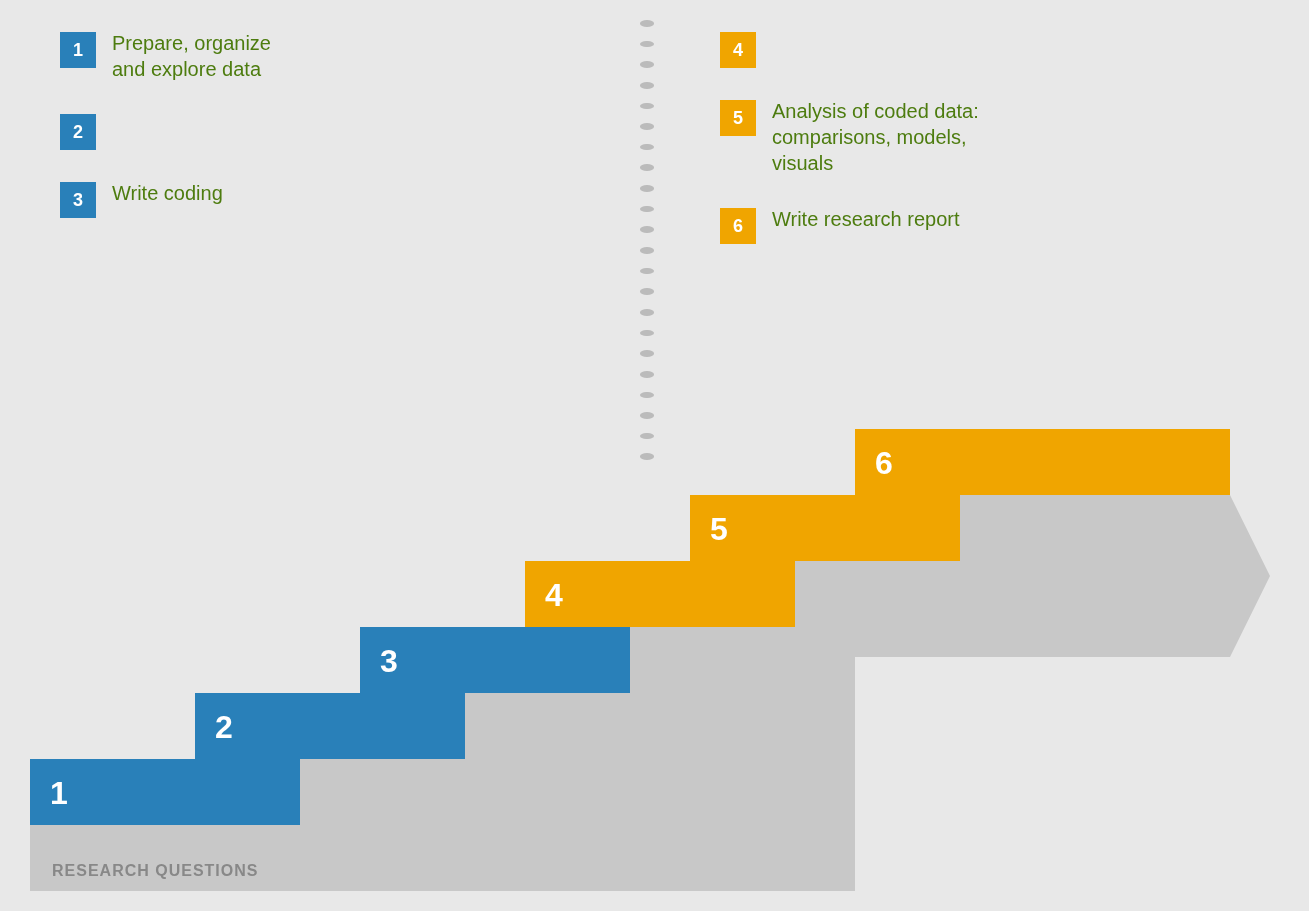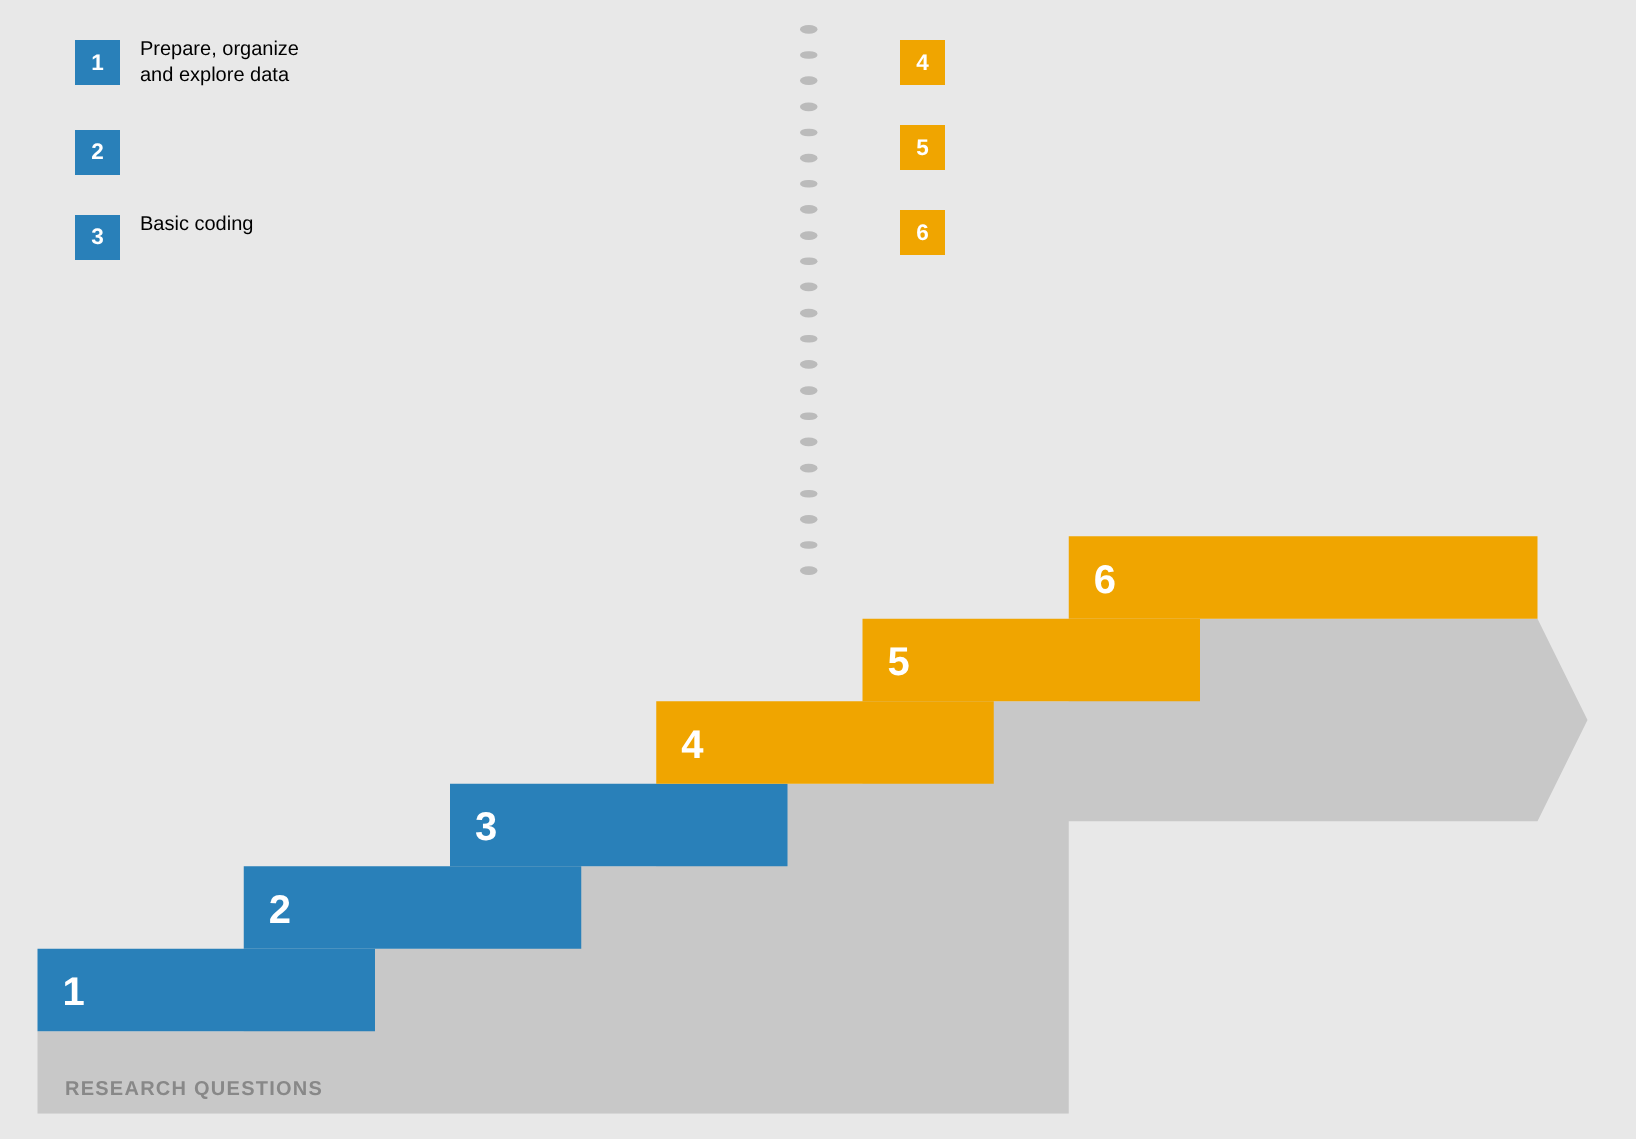--- a/index.html
+++ b/index.html
@@ -32,22 +32,22 @@
       color: white;
       font-size: 18px;
       font-weight: bold;
       flex-shrink: 0;
       margin-right: 16px;
       margin-top: 2px;
     }
     .badge-blue { background: #2980b9; }
     .badge-orange { background: #f0a500; }
     .legend-text {
-      font-size: 16px;
-      color: #000000;
+      font-size: 20px;
+      color: #4d7c0f;
       line-height: 1.3;
       max-width: 260px;
     }
 
     
     .dotted-line {
       position: absolute;
       top: 20px;
       left: 640px;
       display: flex;
@@ -94,21 +94,21 @@
 <div class="legend">
   <div class="legend-item">
     <div class="legend-badge badge-blue">1</div>
     <div class="legend-text">Prepare, organize<br>and explore data</div>
   </div>
   <div class="legend-item">
     <div class="legend-badge badge-blue">2</div>
   </div>
   <div class="legend-item">
     <div class="legend-badge badge-blue">3</div>
-    <div class="legend-text">Basic coding</div>
+    <div class="legend-text">Write coding</div>
   </div>
 </div>
 
 <div class="dotted-line">
   <div class="dot"></div>
   <div class="dot"></div>
   <div class="dot"></div>
   <div class="dot"></div>
   <div class="dot"></div>
   <div class="dot"></div>
@@ -129,23 +129,25 @@
   <div class="dot"></div>
   <div class="dot"></div>
 </div>
 
 <div class="legend-right">
   <div class="legend-item">
     <div class="legend-badge badge-orange">4</div>
   </div>
   <div class="legend-item">
     <div class="legend-badge badge-orange">5</div>
+    <div class="legend-text">Analysis of coded data:<br>comparisons, models, visuals</div>
   </div>
   <div class="legend-item">
     <div class="legend-badge badge-orange">6</div>
+    <div class="legend-text">Write research report</div>
   </div>
 </div>
 
 <div class="stair-container">
   <svg class="stair-svg" viewBox="0 0 1309 480" xmlns="http://www.w3.org/2000/svg">
 
     <polygon points="
       30,480
       30,414
       195,414

